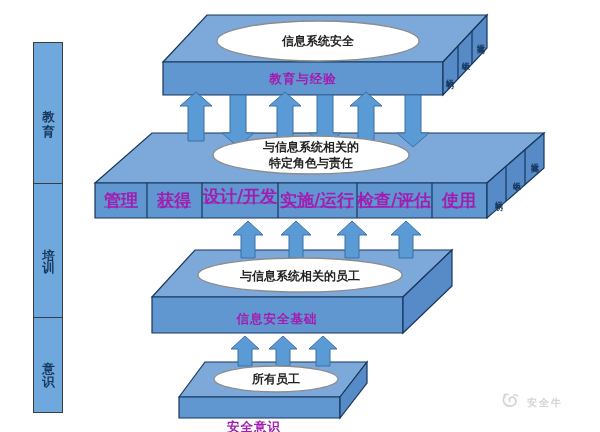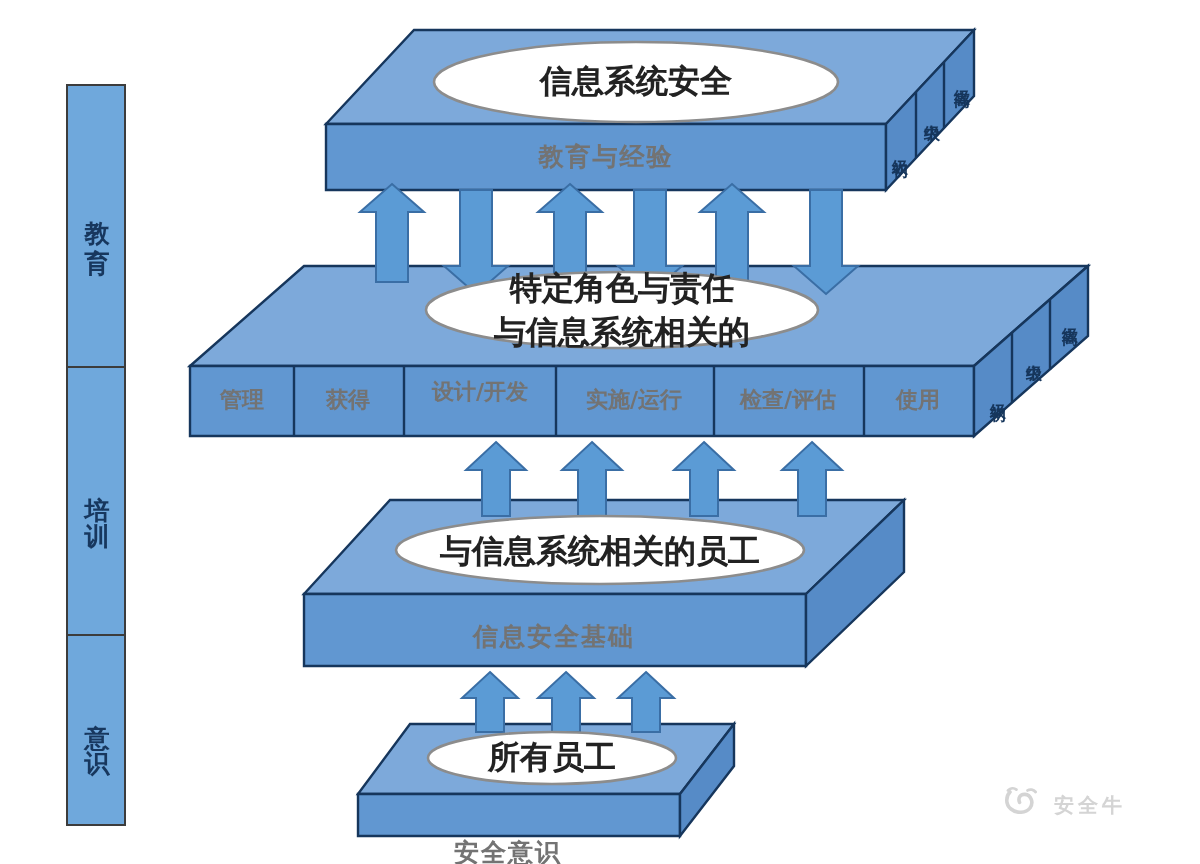--- a/index.html
+++ b/index.html
@@ -5,25 +5,25 @@
   html,body { margin:0; padding:0; background:#fff; }
   .stage {
     position:relative; width:600px; height:432px; background:#ffffff;
     font-family:"DejaVu Sans", sans-serif; overflow:hidden;
   }
   svg.diagram { position:absolute; left:0; top:0; }
 
   
   .t {
     position:absolute; transform:translate(-50%,-50%);
-    white-space:nowrap; font-weight:bold; color:#737373; text-align:center;
+    white-space:nowrap; font-weight:bold; color:#a21caf; text-align:center;
   }
-  .ellipse-text { font-size:16px; line-height:1.35; color:#222222; }
+  .ellipse-text { font-size:12px; line-height:1.35; color:#222222; }
   .face-label  { font-size:12.5px; letter-spacing:1px; }
-  .cell-label  { font-size:11px; }
+  .cell-label  { font-size:17px;text-decoration:underline; }
   .tab-label {
     position:absolute; transform:translate(-50%,-50%);
     writing-mode:vertical-rl; text-orientation:upright;
     font-size:8px; font-weight:bold; color:#16365c; line-height:1;
   }
 
   
   .sidebar {
     position:absolute; left:33px; top:42px; width:30px; height:371px;
     display:flex; flex-direction:column;
@@ -131,22 +131,22 @@
 
   <div class="t ellipse-text" style="left:318px; top:41px;">
     <div>信息系统安全</div>
   </div>
   <div class="t face-label" style="left:303px; top:79px;">教育与经验</div>
   <div class="tab-label" style="left:449px; top:73px;">初级</div>
   <div class="tab-label" style="left:465px; top:56px;">中级</div>
   <div class="tab-label" style="left:480px; top:38px;">高级</div>
 
   <div class="t ellipse-text" style="left:311px; top:155px;">
+    <div>与信息系统相关的</div>
     <div>特定角色与责任</div>
-    <div>与信息系统相关的</div>
   </div>
   <div class="t cell-label" style="left:121px; top:200px;">管理</div>
   <div class="t cell-label" style="left:174px; top:200px;">获得</div>
   <div class="t cell-label" style="left:240px; top:196px;">设计/开发</div>
   <div class="t cell-label" style="left:317px; top:200px;">实施/运行</div>
   <div class="t cell-label" style="left:394px; top:200px;text-align:right;">检查/评估</div>
   <div class="t cell-label" style="left:459px; top:200px;">使用</div>
   <div class="tab-label" style="left:498px; top:195px;">初级</div>
   <div class="tab-label" style="left:516px; top:176px;">中级</div>
   <div class="tab-label" style="left:534px; top:157px;">高级</div>

